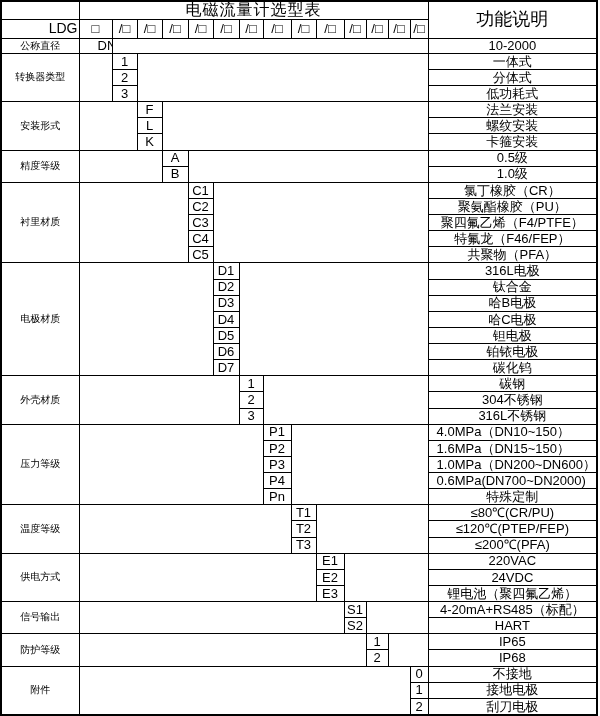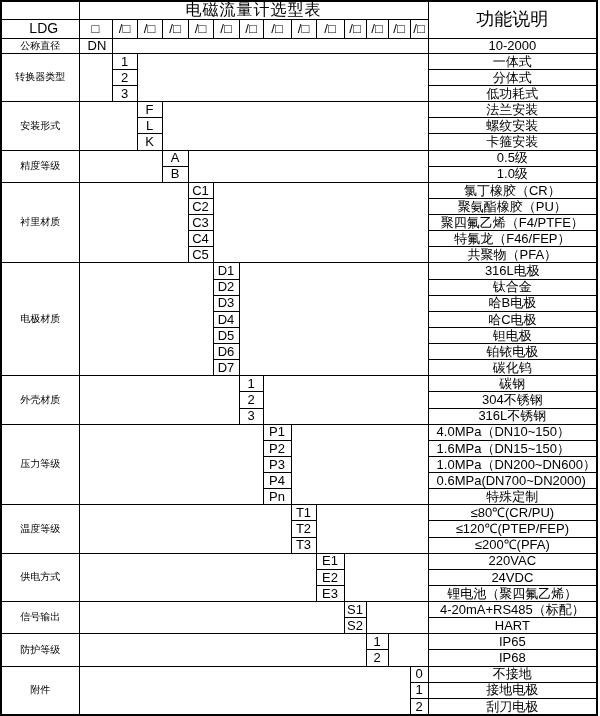--- a/index.html
+++ b/index.html
@@ -18,24 +18,24 @@
     text-align:center; vertical-align:middle;
     font-size:13px; line-height:1.05;
     overflow:hidden; white-space:nowrap;
   }
   tr.r-title { height:16px;padding-left:8px; }
   tr.r-model { height:19px; }
   tr.r-dn    { height:15px; }
   td.title-cell  { font-size:16px; letter-spacing:1px; }
   td.desc-header { font-size:18px;margin-top:16px; }
   td.label-cell  { font-size:10px; }
-  td.model-label { font-size:14px; text-align:center; padding-left:8px; }
+  td.model-label { font-size:14px; text-align:right; padding-left:8px; }
   td.model-box   { font-size:13px; }
   td.code-cell   { font-size:13px; }
-  td.dn-cell     { text-align:left; padding-left:8px; }
+  td.dn-cell     { text-align:left; padding-left:18px; }
   td.desc-cell   { font-size:13px;margin-top:23px; }
   td.desc-left   { text-align:left; padding-left:8px; }
 </style>
 </head>
 <body>
 
 <table class="sel">
   <colgroup>
     <col style="width:78px">
       <col style="width:33px">

